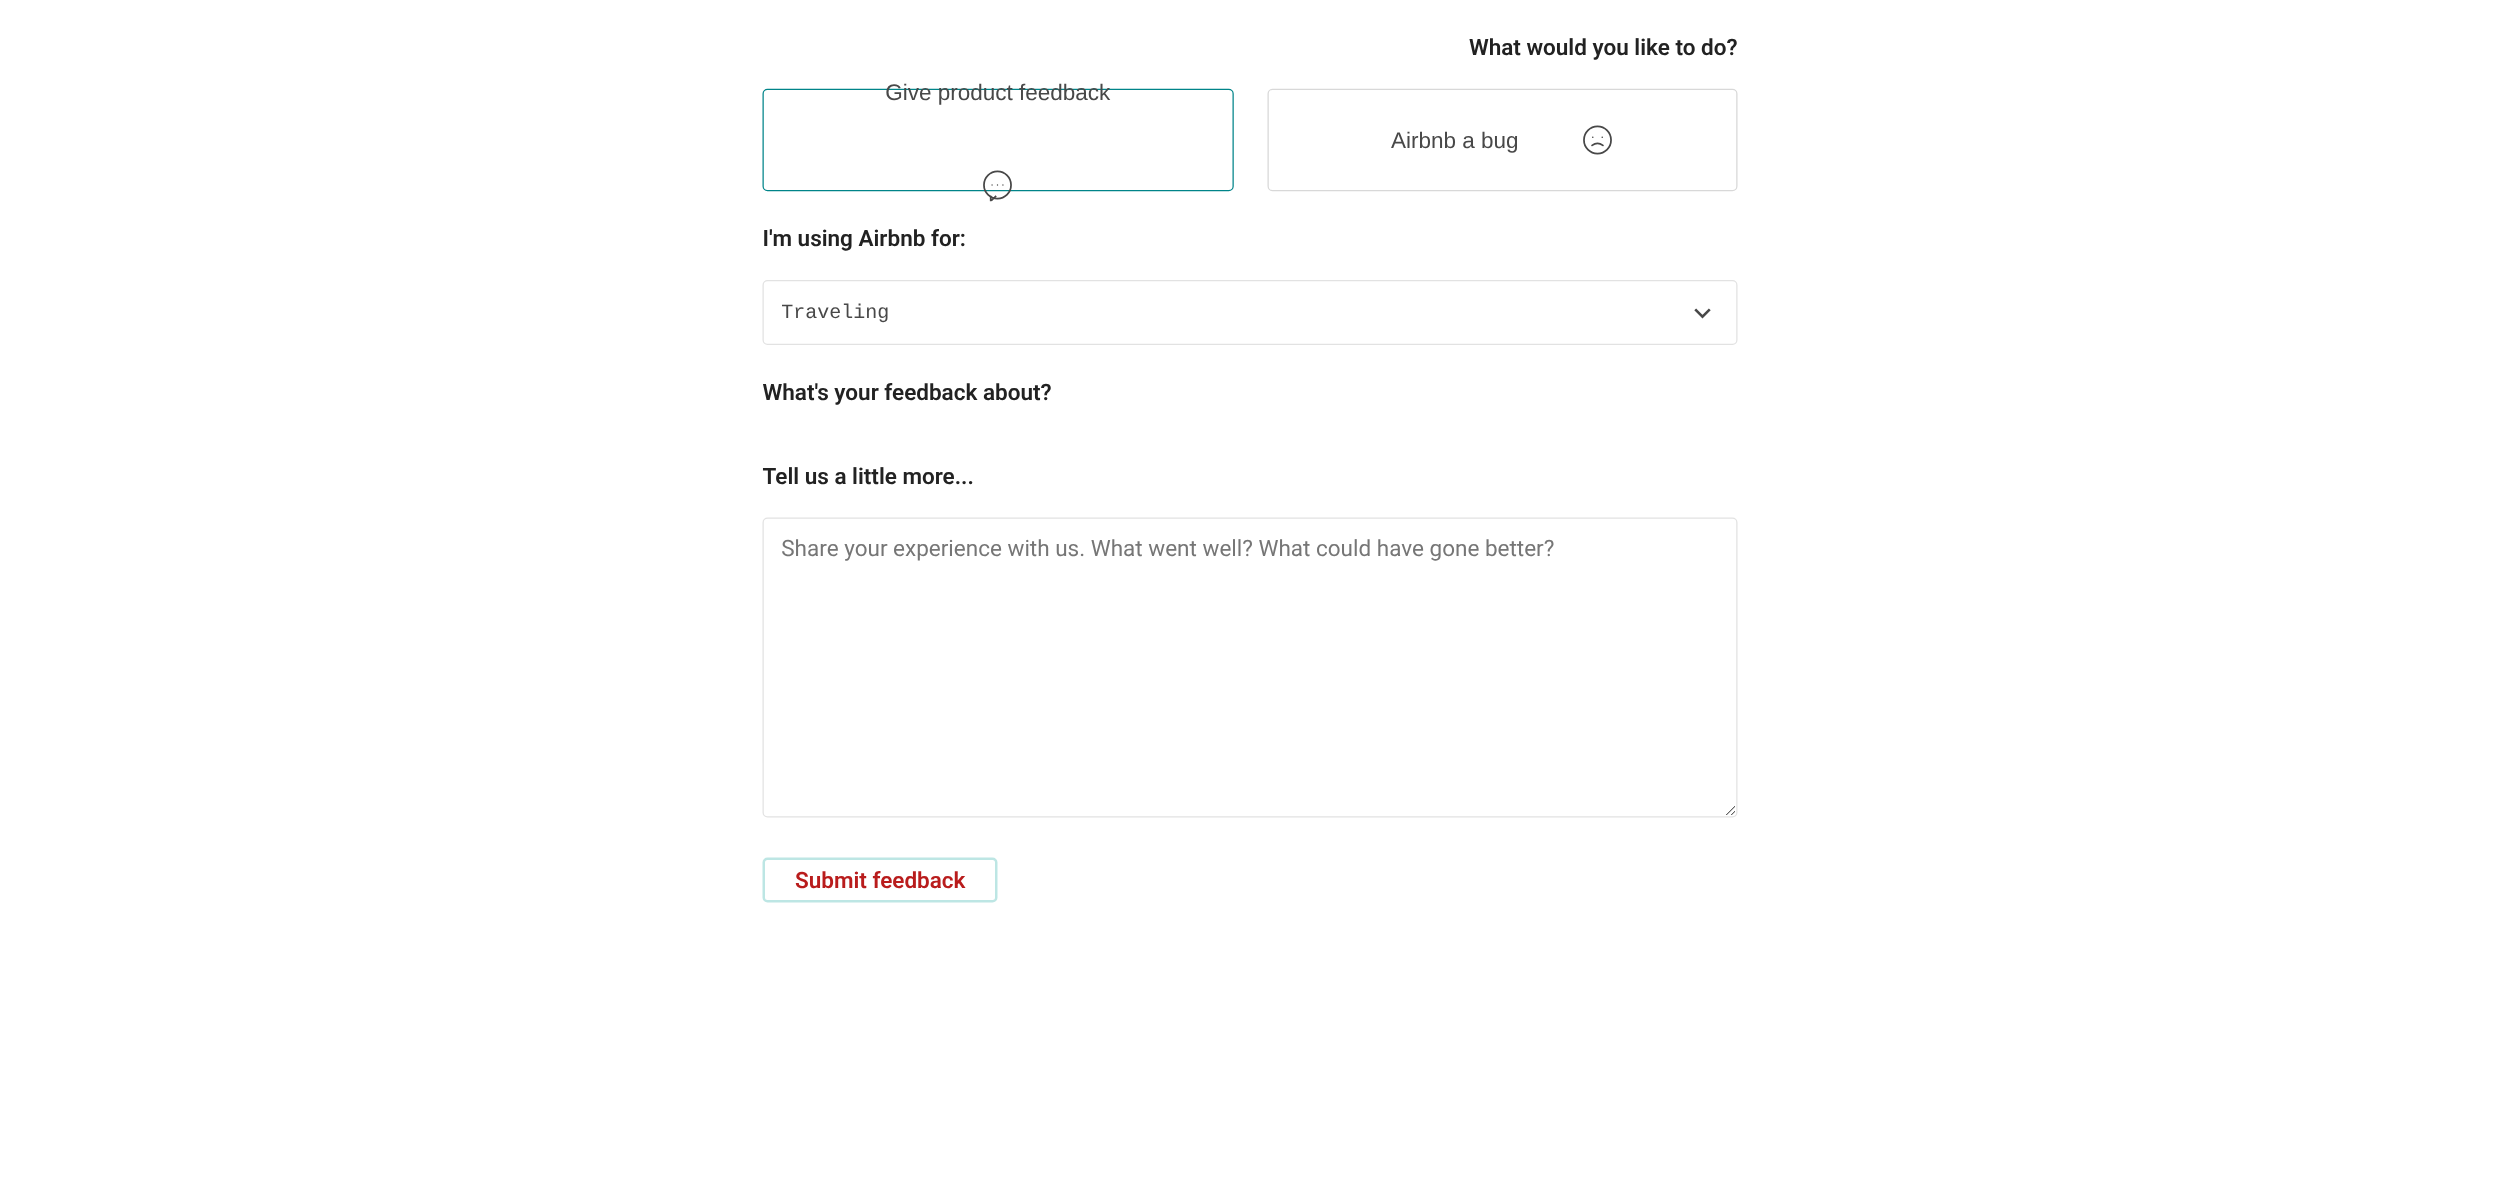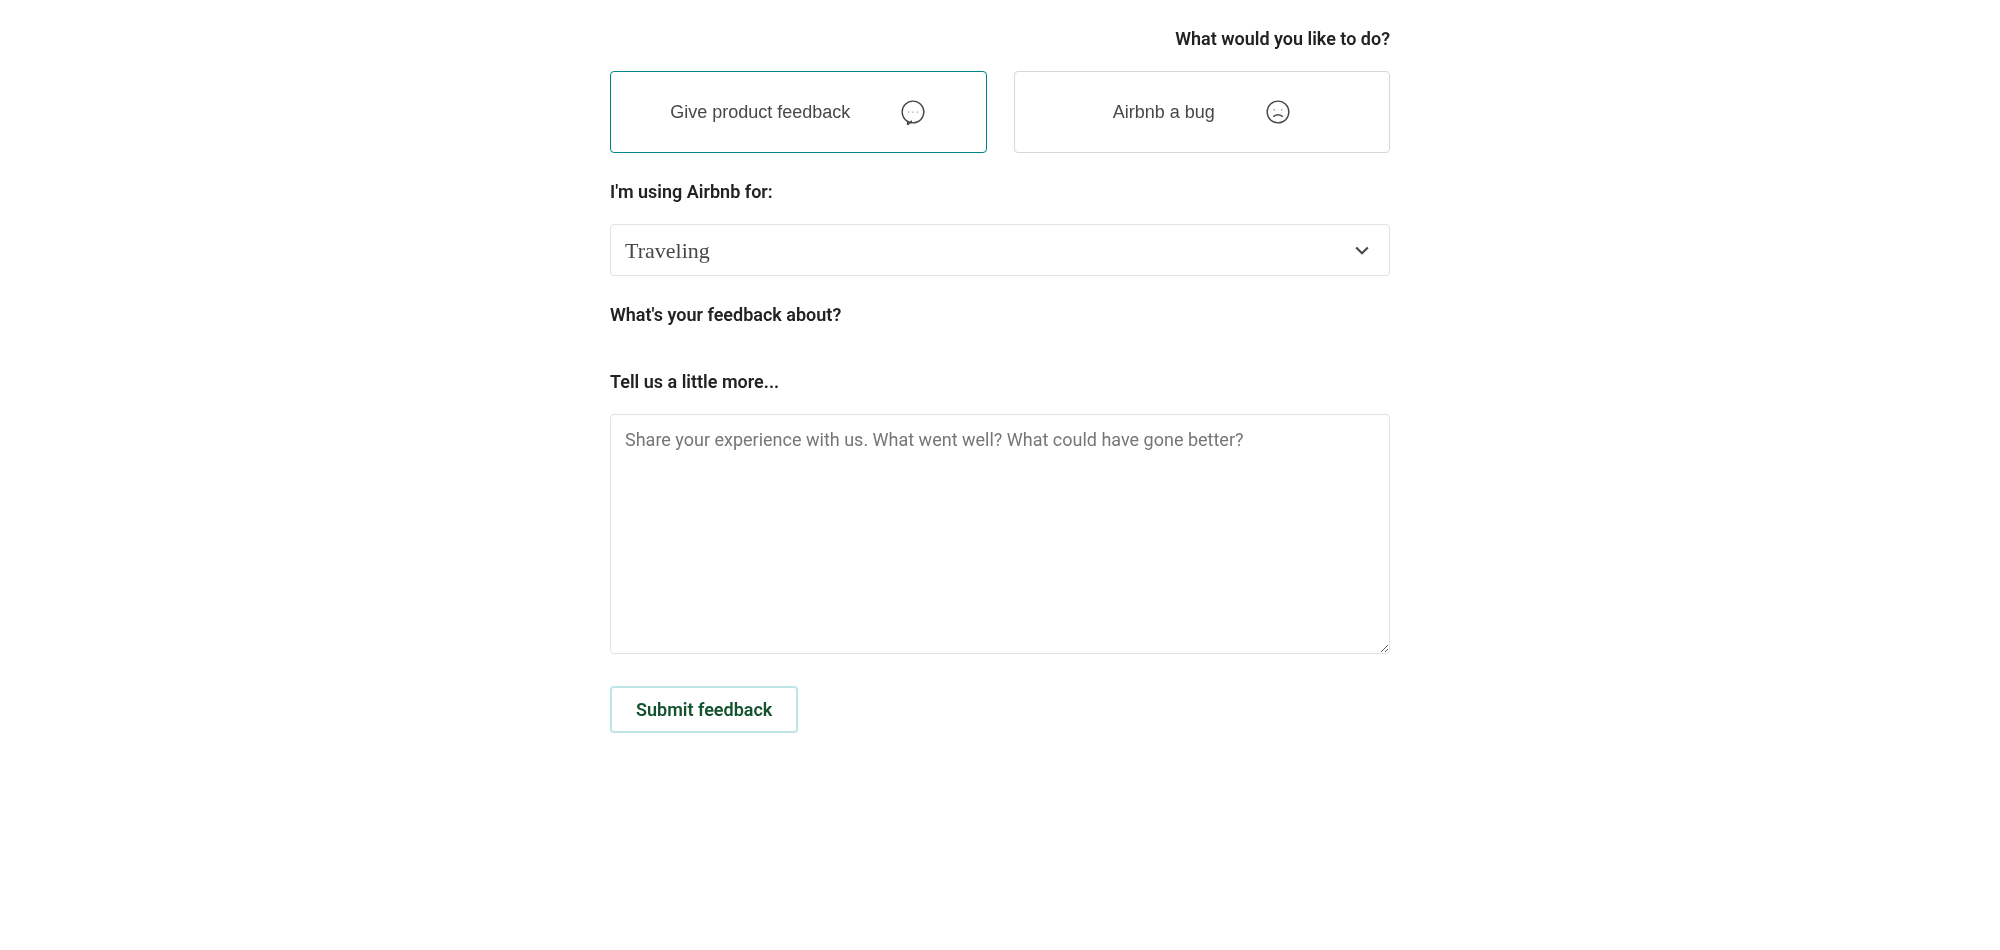--- a/index.html
+++ b/index.html
@@ -42,20 +42,21 @@
       align-items: center;
       justify-content: center;
       gap: 50px;
       cursor: pointer;
       font-size: 18px;
       color: #484848;
       font-weight: 400;
     }
     .option-card.selected {
       border-color: #008489;
+      flex-direction: column;
     }
     .option-icon {
       width: 26px;
       height: 26px;
       display: flex;
       align-items: center;
       justify-content: center;
     }
     .option-icon svg {
       width: 26px;
@@ -67,27 +68,27 @@
     .select-wrap {
       position: relative;
       width: 100%;
     }
     .select-field {
       width: 100%;
       height: 52px;
       border: 1px solid #e2e2e2;
       border-radius: 4px;
       background: #fff;
-      font-size: 22px;
+      font-size: 16px;
       color: #484848;
       padding: 0 48px 0 14px;
       appearance: none;
       -webkit-appearance: none;
       cursor: pointer;
-      font-family: Liberation Serif, serif;
+      font-family: Liberation Mono, monospace;
     }
     .select-chevron {
       position: absolute;
       right: 18px;
       top: 50%;
       transform: translateY(-50%);
       pointer-events: none;
       width: 20px;
       height: 20px;
     }
@@ -108,26 +109,26 @@
       color: #484848;
       padding: 14px 14px;
       resize: vertical;
       font-family: inherit;
     }
     .textarea-field::placeholder {
       color: #767676;
     }
     .submit-btn {
       margin-top: 28px;
-      height: 47px;
+      height: 36px;
       padding: 0 24px;
       border: 2px solid #bde6e4;
       border-radius: 4px;
       background: #fff;
-      color: #14532d;
+      color: #b91c1c;
       font-size: 18px;
       font-weight: 600;
       cursor: pointer;
       font-family: inherit;
     }
     .gap-more {
       margin-top: 46px;
     }
   </style>
 </head>

